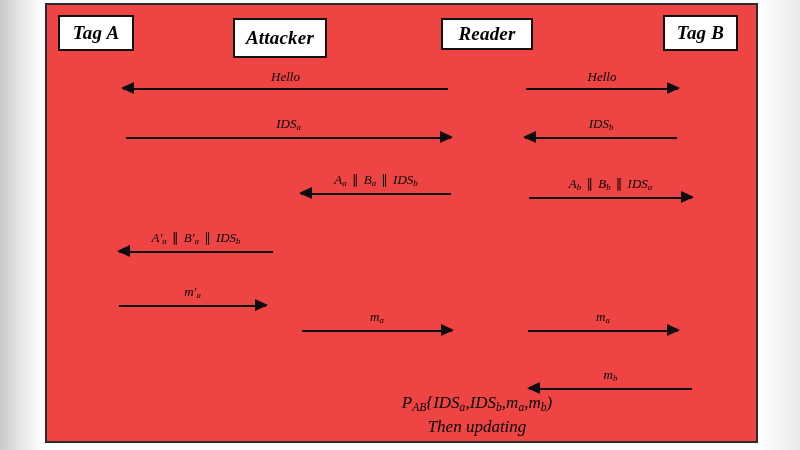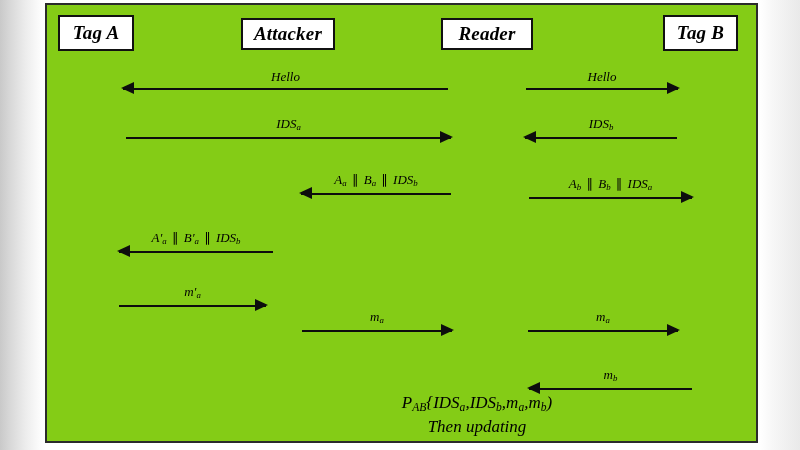--- a/index.html
+++ b/index.html
@@ -31,21 +31,21 @@
     left: 760px; top: 0;
     width: 40px; height: 450px;
     background: linear-gradient(to right, #ffffff 0%, #f7f7f7 30%, #efefef 70%, #e9e9e9 100%);
   }
   .frame {
     position: absolute;
     left: 45px;
     top: 3px;
     width: 713px;
     height: 440px;
-    background: #84cc16;
+    background: #ef4444;
     border: 2px solid #2b2b2b;
     box-sizing: border-box;
   }
   
   .entity {
     position: absolute;
     box-sizing: border-box;
     border: 2px solid #111111;
     background: #ffffff;
     display: flex;
@@ -118,21 +118,21 @@
 
   <div class="edge-shade-left"></div>
   <div class="edge-shade-right"></div>
 
   <div class="frame">
 
     <div class="entity" style="left:11px; top:10px; width:76px; height:36px;">
       <span>Tag A</span>
     </div>
 
-    <div class="entity" style="left:194px; top:13px; width:94px; height:32px;">
+    <div class="entity" style="left:186px; top:13px; width:94px; height:40px;">
       <span>Attacker</span>
     </div>
 
     <div class="entity" style="left:616px; top:10px; width:75px; height:36px;">
       <span>Tag B</span>
     </div>
 
     <div class="entity" style="left:394px; top:13px; width:92px; height:32px;">
       <span>Reader</span>
     </div>

